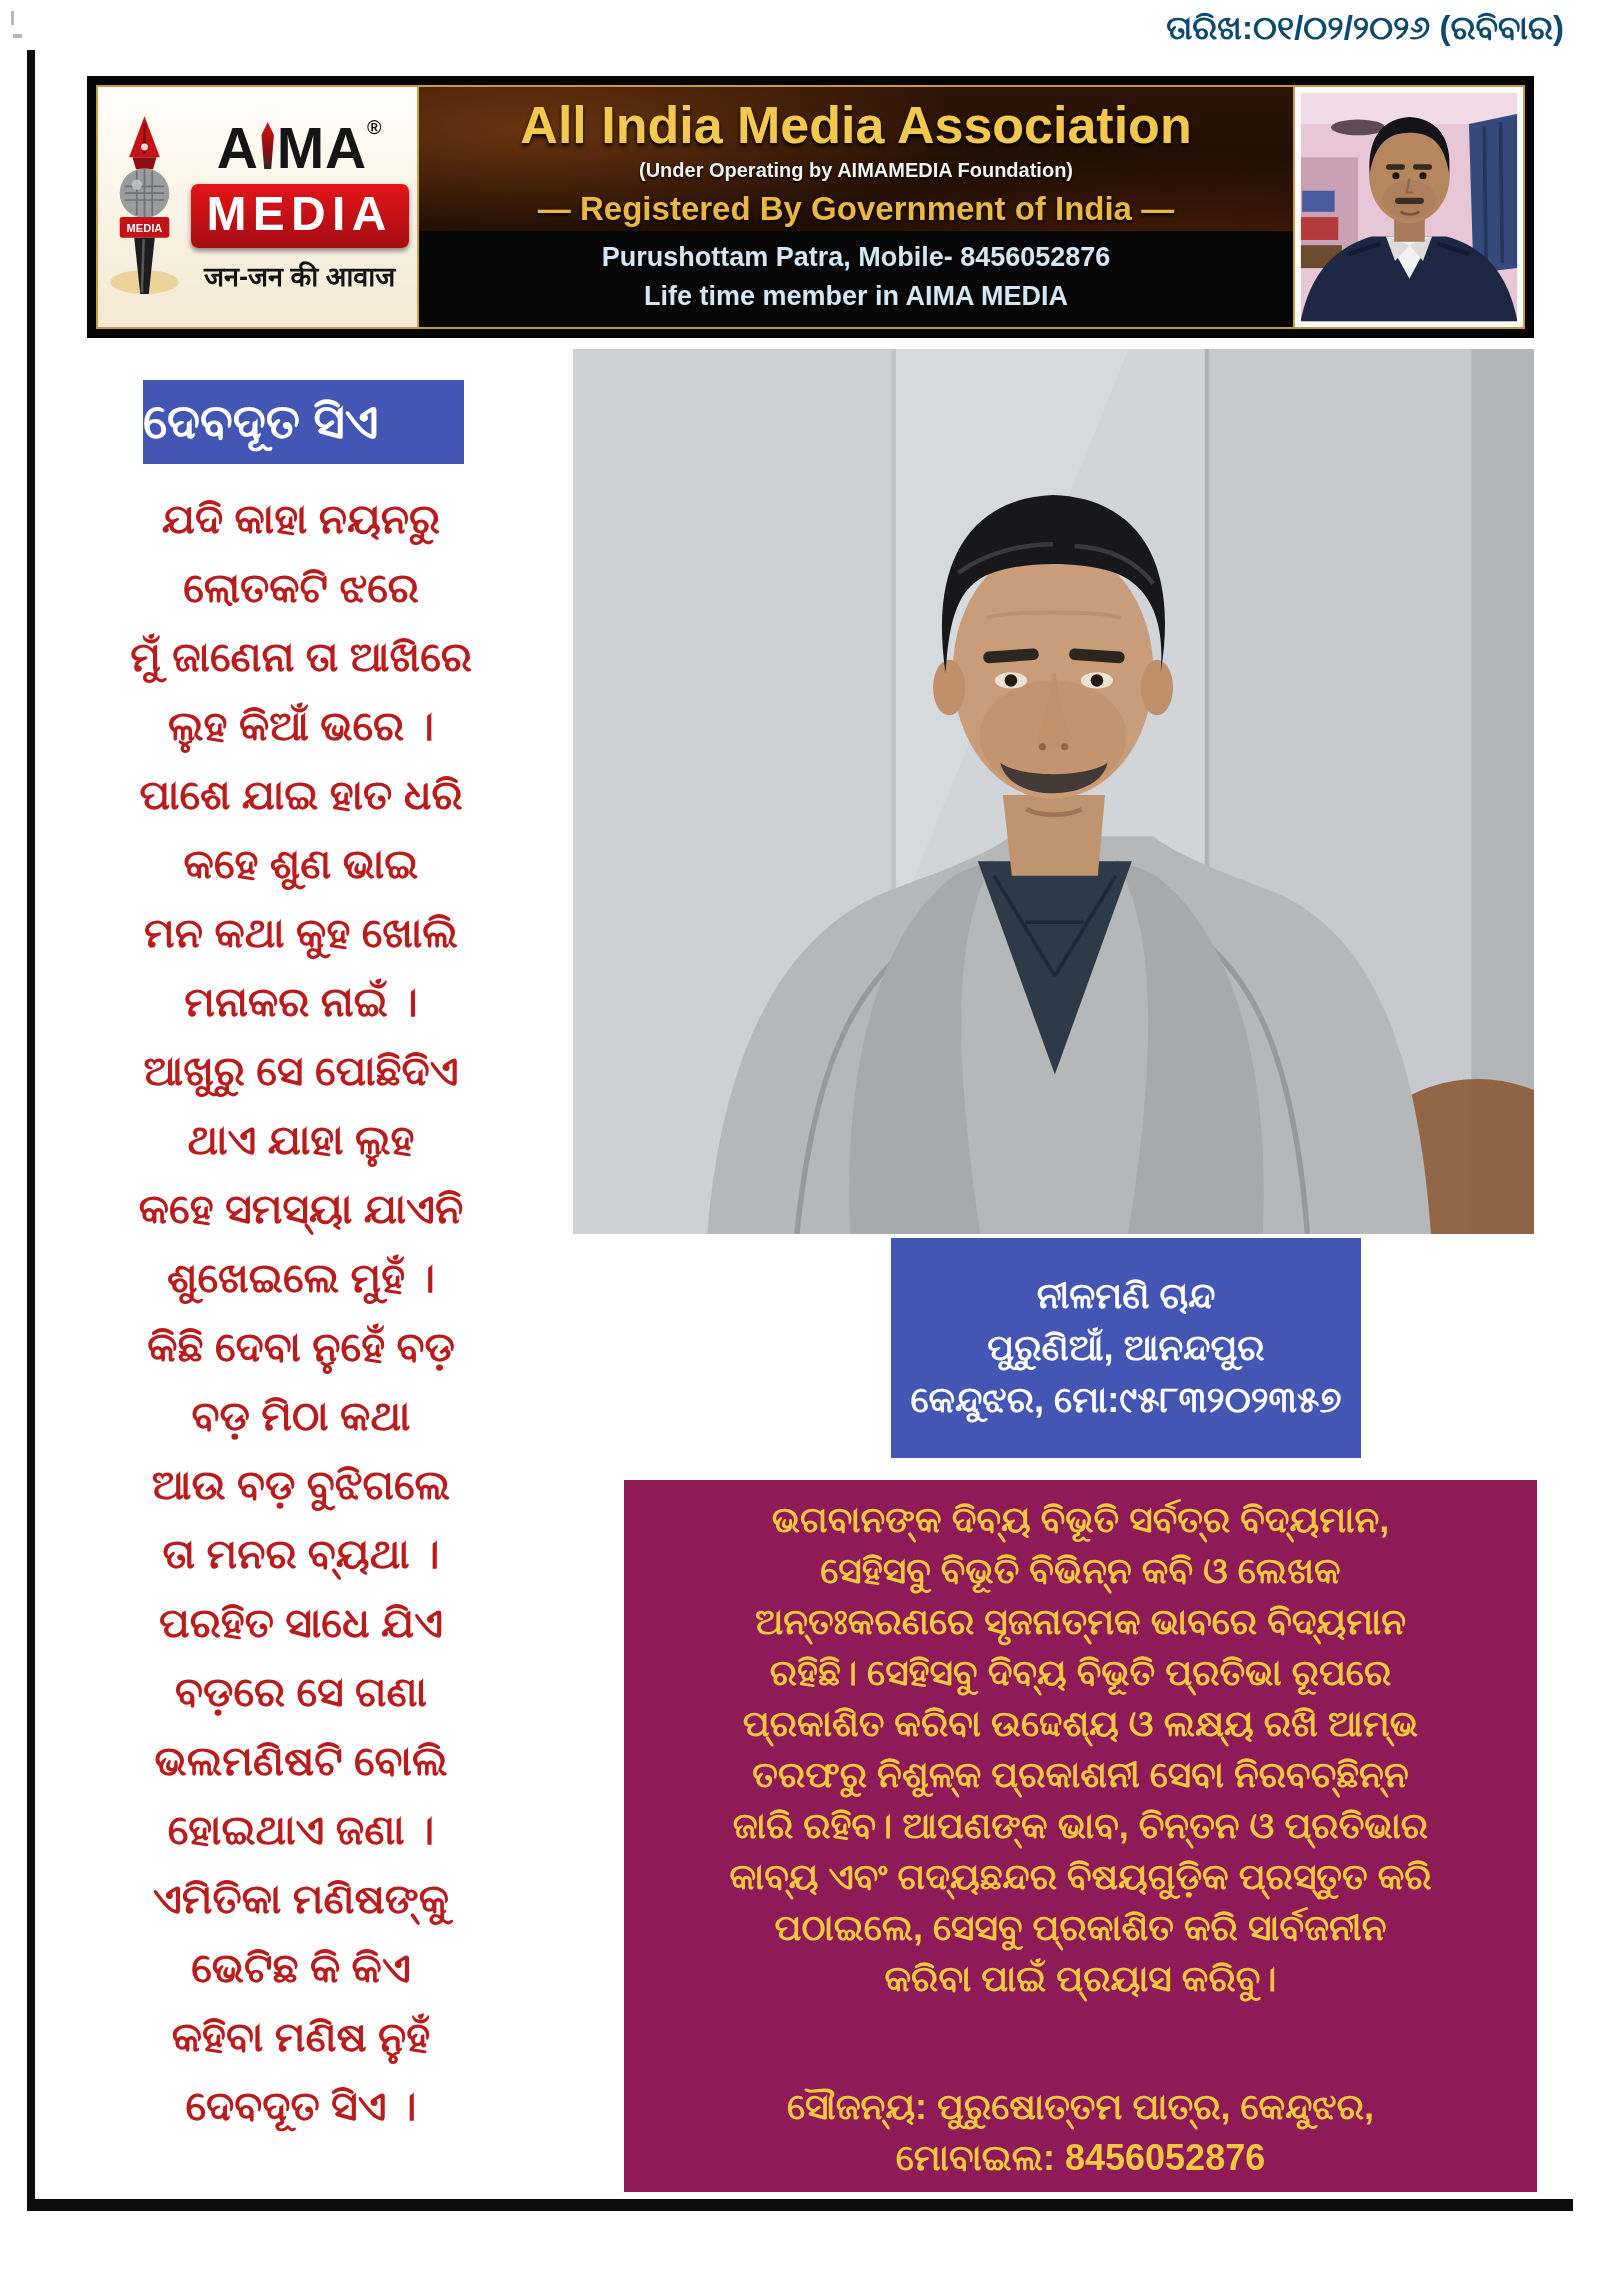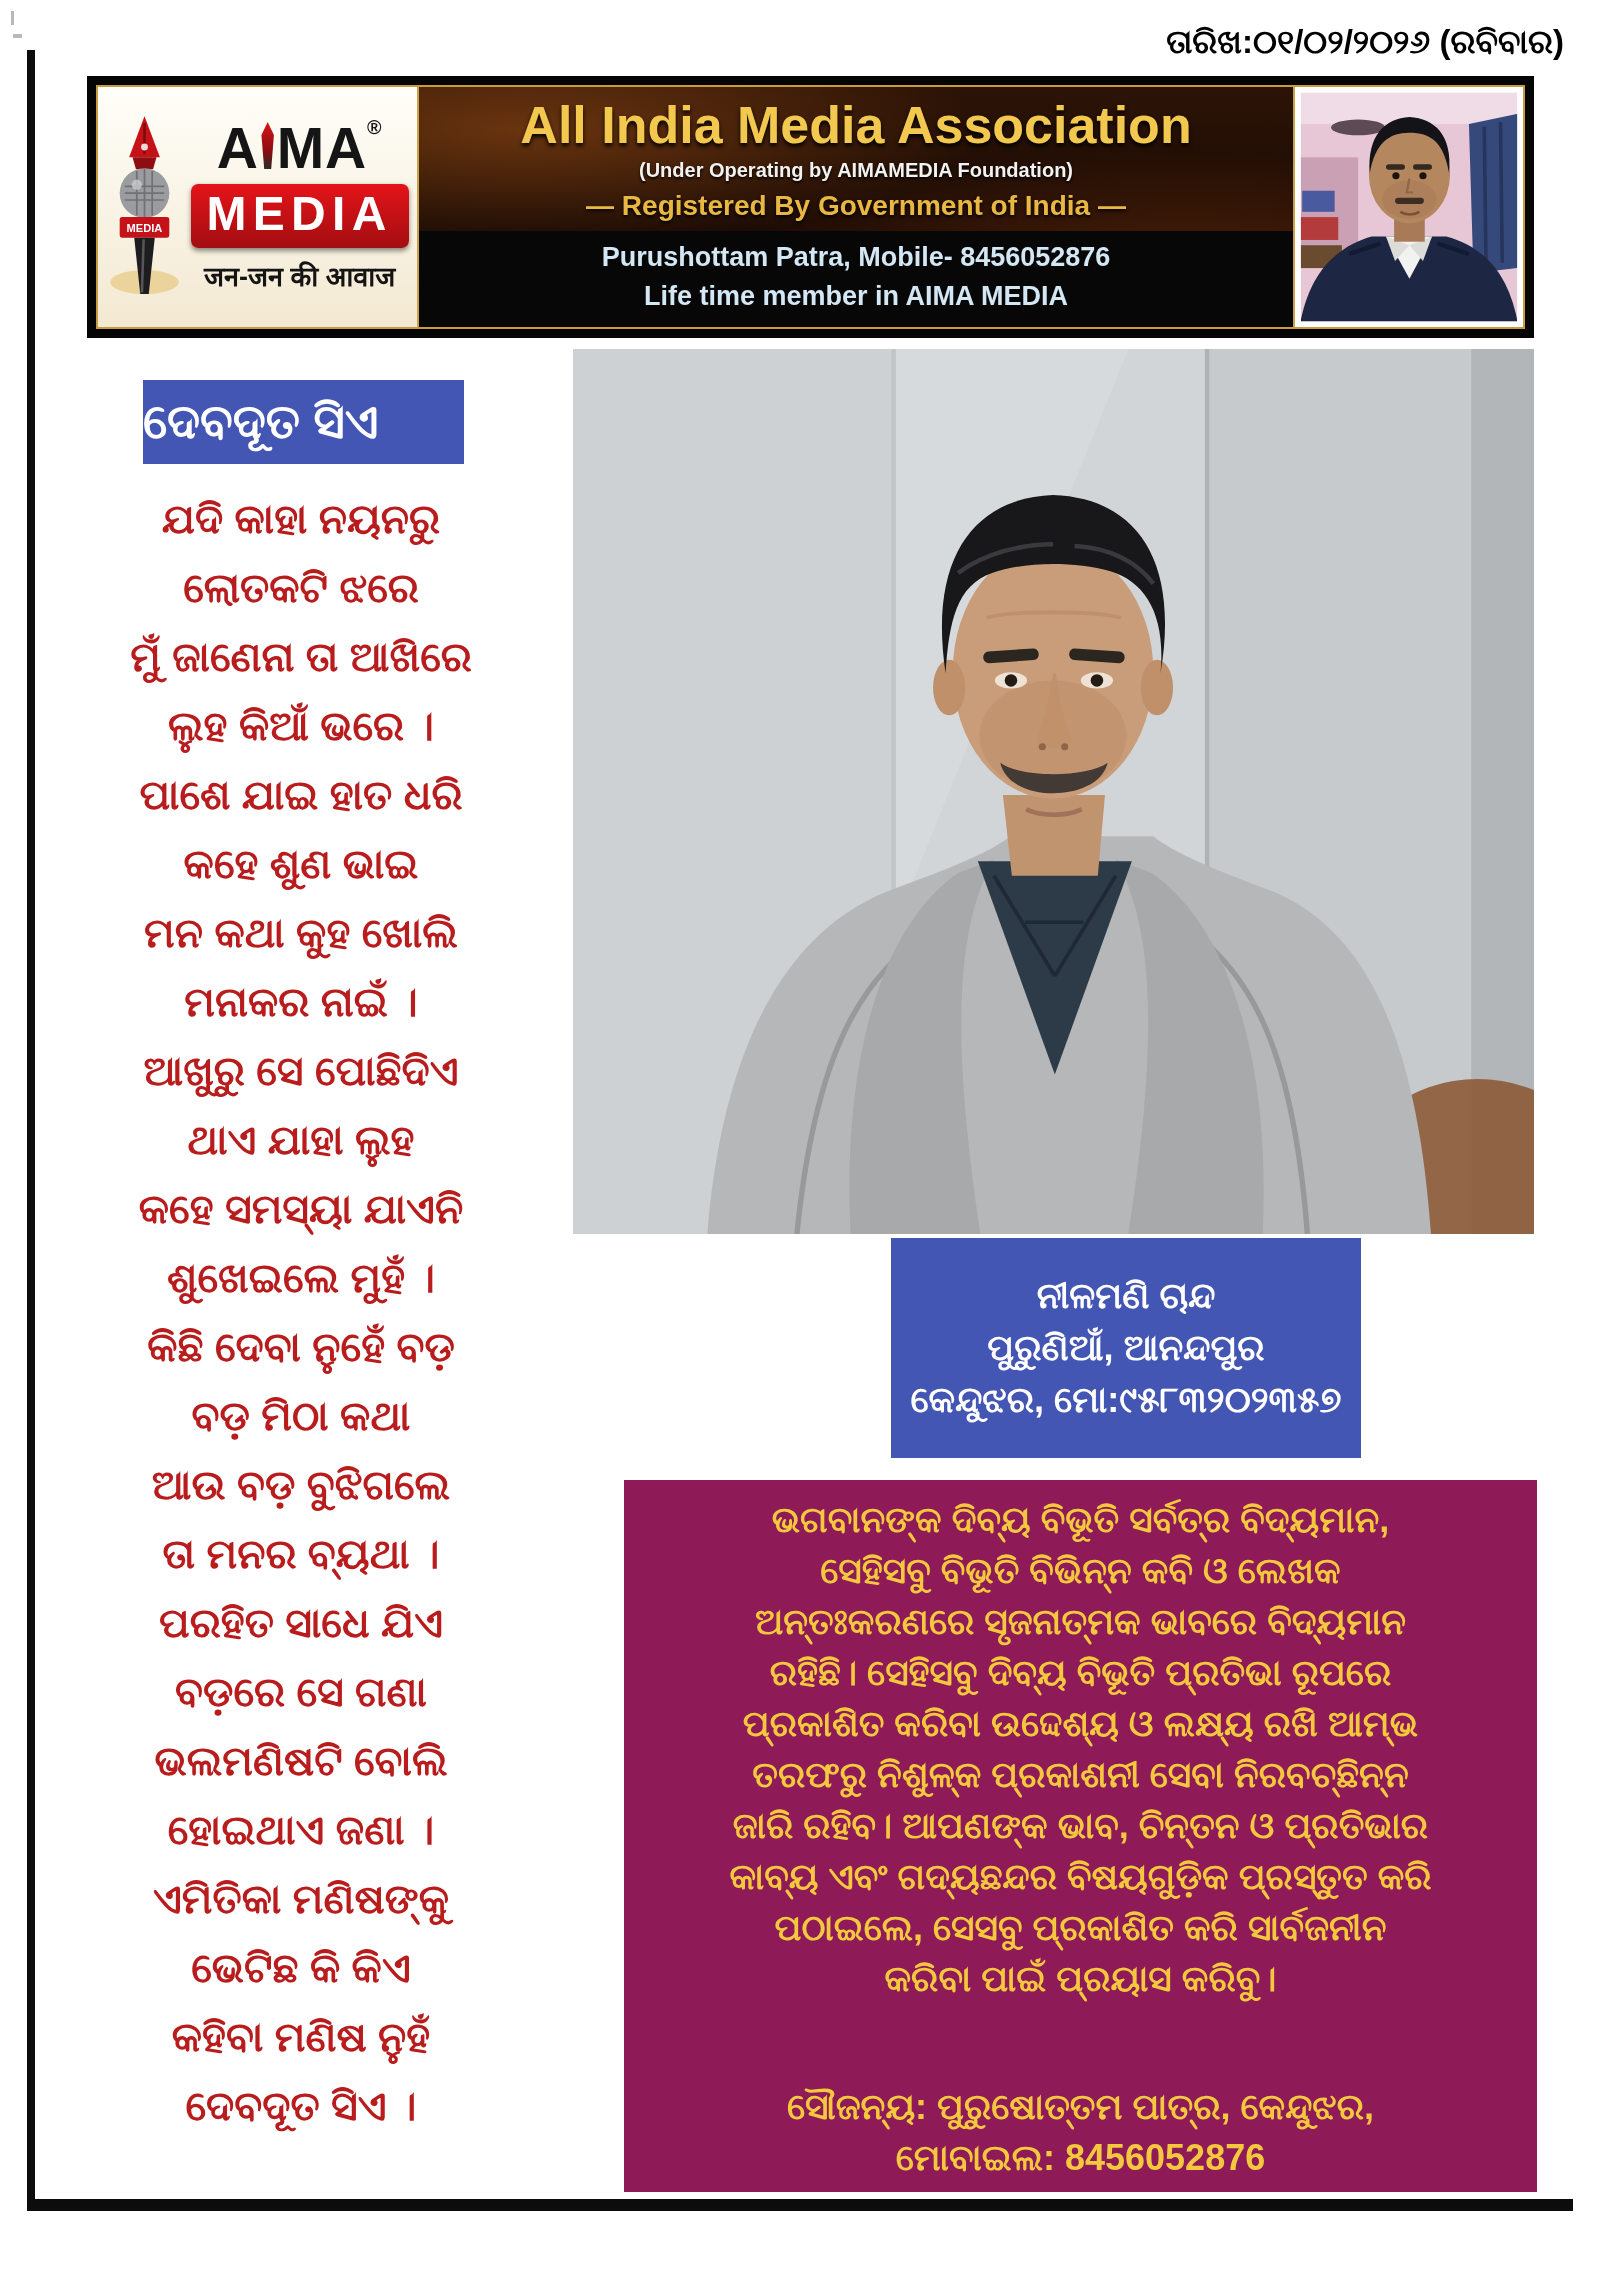--- a/index.html
+++ b/index.html
@@ -3,21 +3,21 @@
 <meta charset="utf-8">
 <style>
   html,body{margin:0;padding:0;}
   body{width:1620px;height:2293px;position:relative;background:#ffffff;
        font-family:"Liberation Sans","DejaVu Sans",sans-serif;overflow:hidden;}
 
   
   .scan-mark{position:absolute;background:#9a9a9a;opacity:.7;}
 
   
-  .date-line{position:absolute;top:23px;right:56px;font-size:33px;font-weight:800;color:#000000;
+  .date-line{position:absolute;top:9px;right:56px;font-size:33px;font-weight:800;color:#0c4a6e;
              white-space:nowrap;}
 
   
   .frame-left{position:absolute;left:27px;top:50px;width:8px;height:2160px;background:#0c0c0c;}
   .frame-bottom{position:absolute;left:27px;top:2199px;width:1546px;height:11.6px;background:#0c0c0c;}
 
   
   .banner{position:absolute;left:87px;top:76px;width:1447px;height:262px;background:#050505;
           padding:9px;box-sizing:border-box;}
   .banner-inner{width:100%;height:100%;border:2.7px solid #c99b3f;box-sizing:border-box;
@@ -40,21 +40,21 @@
   .banner-center{flex:1;display:flex;flex-direction:column;align-items:center;text-align:center;
      padding-top:10.7px;box-sizing:border-box;
      background:
        radial-gradient(ellipse at 12% 18%, rgba(214,110,30,.38), transparent 42%),
        radial-gradient(ellipse at 88% 75%, rgba(190,80,18,.30), transparent 45%),
        linear-gradient(180deg,#2c1306 0%,#1b0b04 55%,#0d0603 100%);}
   .banner-title{font-size:52px;font-weight:700;color:#f2c84f;line-height:1.05;
                 text-shadow:0 2.7px 4.5px rgba(0,0,0,.95);white-space:nowrap;text-align:center;}
   .banner-subtitle{margin-top:7.2px;font-size:20px;font-weight:700;color:#f2f2f0;
                    text-shadow:0 1.8px 2.7px rgba(0,0,0,.9);white-space:nowrap;}
-  .banner-registered{margin-top:7.2px;font-size:28px;font-weight:800;color:#e9b843;
+  .banner-registered{margin-top:7.2px;font-size:33px;font-weight:800;color:#e9b843;
                      text-shadow:0 1.8px 3.6px rgba(0,0,0,.95);white-space:nowrap;}
   .banner-contact{margin-top:auto;align-self:stretch;background:#070707;padding:7.2px 0 10.7px 0;}
   .contact-line{font-size:27px;font-weight:800;color:#d3e7f4;line-height:1.45;white-space:nowrap;}
 
   .member-photo{width:228px;flex:0 0 228px;border-left:2.7px solid #caa24a;background:#e7c6d6;}
   .member-photo svg{display:block;width:100%;height:100%;}
 
   
   .poem-title-box{position:absolute;left:143px;top:380px;width:321px;height:84px;
                   background:#4456b3;color:#fff;font-size:48px;font-weight:800;

